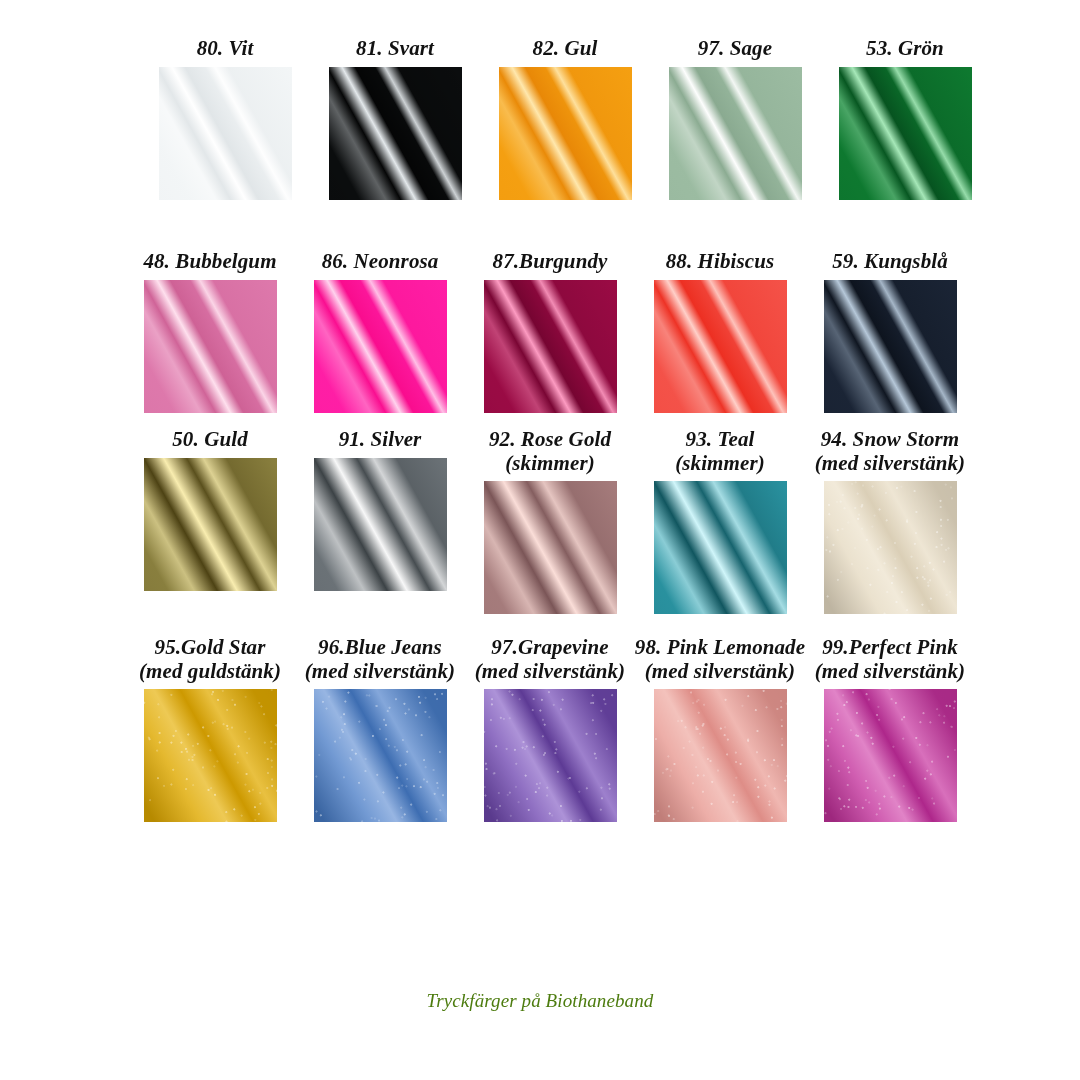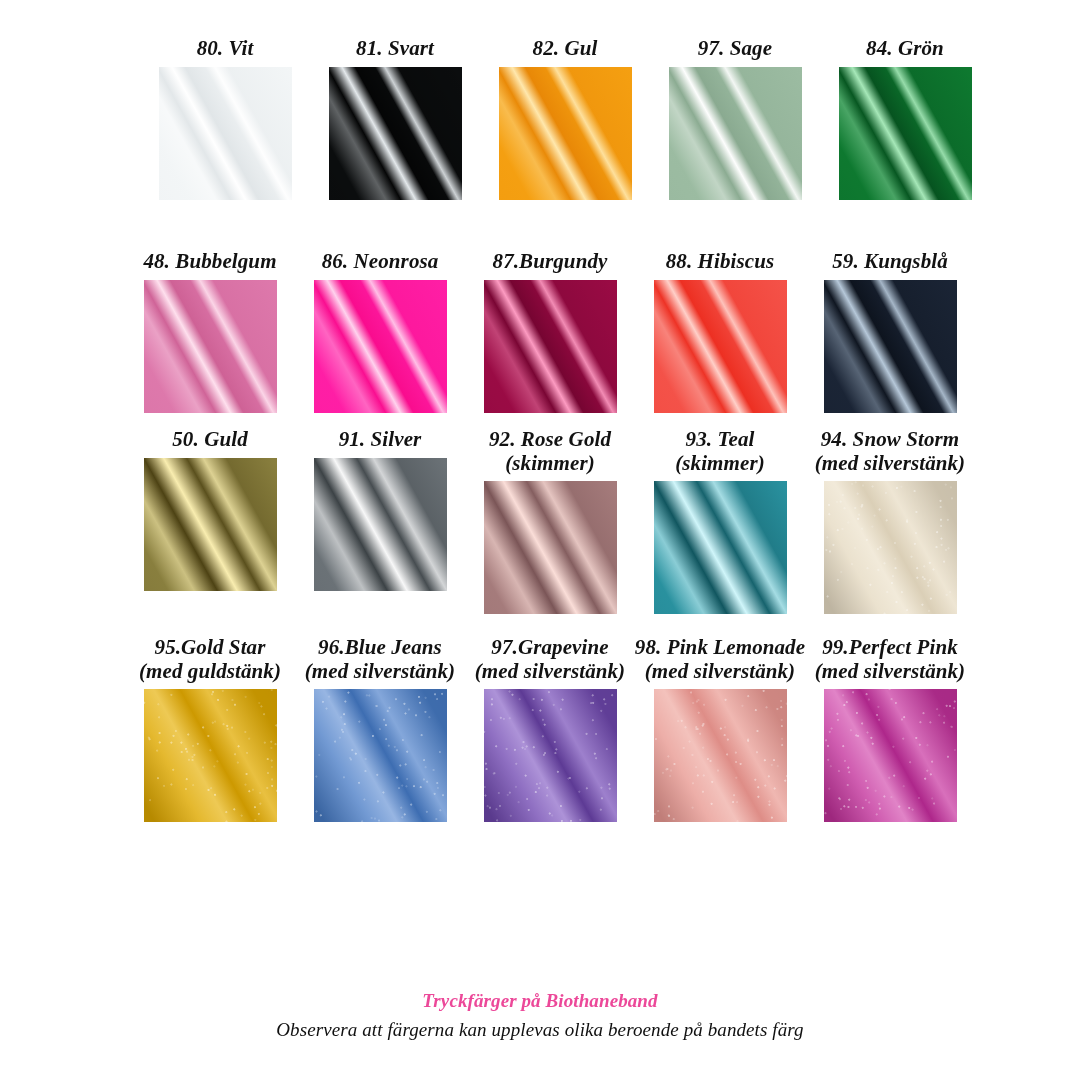--- a/index.html
+++ b/index.html
@@ -66,22 +66,22 @@
     mix-blend-mode:screen;
   }
 
   
   #footer{
     position:absolute;
     left:0;width:1080px;
     text-align:center;
   }
   #footer .f1{
-    font-style:italic;font-weight:700;
-    font-size:19px;color:#ec4899;
+    font-style:italic;font-weight:400;
+    font-size:19px;color:#4d7c0f;
     letter-spacing:.1px;
   }
   #footer .f2{
     font-style:italic;font-weight:400;
     font-size:19px;color:#101010;
     margin-top:7px;
     letter-spacing:.1px;
   }
 </style>
 </head>
@@ -108,21 +108,21 @@
           <div class="gloss" style="background-image: linear-gradient(61deg, rgba(224, 120, 0, 0.16) 0%, rgba(224, 120, 0, 0.02) 28%, rgba(255, 233, 176, 0.38) 36%, rgba(224, 120, 0, 0.55) 40.5%, rgba(255, 233, 176, 0.98) 45%, rgba(224, 120, 0, 0.6) 49%, rgba(224, 120, 0, 0.3) 55%, rgba(255, 233, 176, 0.88) 58%, rgba(224, 120, 0, 0.22) 62%, rgba(224, 120, 0, 0.02) 80%, rgba(224, 120, 0, 0.2) 100%);"></div>
         </div>
       </div>
       <div class="cell">
         <div class="label">97. Sage</div>
         <div class="swatch" style="background: rgb(156, 188, 162);">
           <div class="gloss" style="background-image: linear-gradient(61deg, rgba(126, 158, 133, 0.16) 0%, rgba(126, 158, 133, 0.02) 28%, rgba(255, 255, 255, 0.38) 36%, rgba(126, 158, 133, 0.55) 40.5%, rgba(255, 255, 255, 0.98) 45%, rgba(126, 158, 133, 0.6) 49%, rgba(126, 158, 133, 0.3) 55%, rgba(255, 255, 255, 0.88) 58%, rgba(126, 158, 133, 0.22) 62%, rgba(126, 158, 133, 0.02) 80%, rgba(126, 158, 133, 0.2) 100%);"></div>
         </div>
       </div>
       <div class="cell">
-        <div class="label">84. Grön</div>
+        <div class="label">53. Grön</div>
         <div class="swatch" style="background: rgb(14, 122, 48);">
           <div class="gloss" style="background-image: linear-gradient(61deg, rgba(1, 58, 21, 0.16) 0%, rgba(1, 58, 21, 0.02) 28%, rgba(169, 234, 187, 0.38) 36%, rgba(1, 58, 21, 0.55) 40.5%, rgba(169, 234, 187, 0.98) 45%, rgba(1, 58, 21, 0.6) 49%, rgba(1, 58, 21, 0.3) 55%, rgba(169, 234, 187, 0.88) 58%, rgba(1, 58, 21, 0.22) 62%, rgba(1, 58, 21, 0.02) 80%, rgba(1, 58, 21, 0.2) 100%);"></div>
         </div>
       </div>
     </div>
   <div class="row" id="row-1" style="top: 250px;">
       <div class="cell">
         <div class="label">48. Bubbelgum</div>
         <div class="swatch" style="background: rgb(222, 121, 172);">
           <div class="gloss" style="background-image: linear-gradient(61deg, rgba(196, 82, 135, 0.16) 0%, rgba(196, 82, 135, 0.02) 28%, rgba(255, 226, 239, 0.38) 36%, rgba(196, 82, 135, 0.55) 40.5%, rgba(255, 226, 239, 0.98) 45%, rgba(196, 82, 135, 0.6) 49%, rgba(196, 82, 135, 0.3) 55%, rgba(255, 226, 239, 0.88) 58%, rgba(196, 82, 135, 0.22) 62%, rgba(196, 82, 135, 0.02) 80%, rgba(196, 82, 135, 0.2) 100%);"></div>
@@ -219,16 +219,15 @@
         <div class="label">99.Perfect Pink<span class="l2">(med silverstänk)</span></div>
         <div class="swatch" style="background: rgb(188, 47, 150);">
           <div class="gloss" style="background-image: linear-gradient(61deg, rgba(0, 0, 0, 0.1) 0%, rgba(0, 0, 0, 0.16) 22%, rgba(255, 201, 239, 0.3) 36%, rgba(255, 201, 239, 0.55) 44%, rgba(141, 20, 112, 0.3) 52%, rgba(255, 201, 239, 0.42) 60%, rgba(0, 0, 0, 0.1) 74%, rgba(0, 0, 0, 0.14) 100%);"></div>
           <div class="grain" style="background-image: radial-gradient(circle at 11.5% 82.2%, rgba(255, 255, 255, 0.67) 0px, rgba(255, 255, 255, 0.67) 0.7px, rgba(255, 255, 255, 0) 1.4px), radial-gradient(circle at 31.4% 83.5%, rgba(255, 255, 255, 0.35) 0px, rgba(255, 255, 255, 0.35) 0.7px, rgba(255, 255, 255, 0) 1.4px), radial-gradient(circle at 98.4% 45.8%, rgba(255, 255, 255, 0.27) 0px, rgba(255, 255, 255, 0.27) 0.7px, rgba(255, 255, 255, 0) 1.4px), radial-gradient(circle at 54% 10.5%, rgba(255, 255, 255, 0.64) 0px, rgba(255, 255, 255, 0.64) 0.7px, rgba(255, 255, 255, 0) 1.4px), radial-gradient(circle at 39.9% 19.5%, rgba(255, 255, 255, 0.6) 0px, rgba(255, 255, 255, 0.6) 0.7px, rgba(255, 255, 255, 0) 1.4px), radial-gradient(circle at 97.8% 14.4%, rgba(255, 255, 255, 0.37) 0px, rgba(255, 255, 255, 0.37) 0.7px, rgba(255, 255, 255, 0) 1.4px), radial-gradient(circle at 69.4% 36.8%, rgba(255, 255, 255, 0.74) 0px, rgba(255, 255, 255, 0.74) 0.7px, rgba(255, 255, 255, 0) 1.4px), radial-gradient(circle at 96.3% 28.5%, rgba(255, 255, 255, 0.28) 0px, rgba(255, 255, 255, 0.28) 0.7px, rgba(255, 255, 255, 0) 1.4px), radial-gradient(circle at 20.2% 31%, rgba(255, 255, 255, 0.32) 0px, rgba(255, 255, 255, 0.32) 0.7px, rgba(255, 255, 255, 0) 1.4px), radial-gradient(circle at 82.8% 86.1%, rgba(255, 255, 255, 0.55) 0px, rgba(255, 255, 255, 0.55) 0.7px, rgba(255, 255, 255, 0) 1.4px), radial-gradient(circle at 25.6% 35.3%, rgba(255, 255, 255, 0.64) 0px, rgba(255, 255, 255, 0.64) 0.7px, rgba(255, 255, 255, 0) 1.4px), radial-gradient(circle at 90.5% 20.5%, rgba(255, 255, 255, 0.26) 0px, rgba(255, 255, 255, 0.26) 0.7px, rgba(255, 255, 255, 0) 1.4px), radial-gradient(circle at 19% 83.2%, rgba(255, 255, 255, 0.76) 0px, rgba(255, 255, 255, 0.76) 0.7px, rgba(255, 255, 255, 0) 1.4px), radial-gradient(circle at 52.8% 65.1%, rgba(255, 255, 255, 0.71) 0px, rgba(255, 255, 255, 0.71) 0.7px, rgba(255, 255, 255, 0) 1.4px), radial-gradient(circle at 33.7% 7.9%, rgba(255, 255, 255, 0.33) 0px, rgba(255, 255, 255, 0.33) 0.7px, rgba(255, 255, 255, 0) 1.4px), radial-gradient(circle at 3.2% 53.2%, rgba(255, 255, 255, 0.41) 0px, rgba(255, 255, 255, 0.41) 0.7px, rgba(255, 255, 255, 0) 1.4px), radial-gradient(circle at 3% 42.8%, rgba(255, 255, 255, 0.63) 0px, rgba(255, 255, 255, 0.63) 0.7px, rgba(255, 255, 255, 0) 1.4px), radial-gradient(circle at 74.8% 18.2%, rgba(255, 255, 255, 0.66) 0px, rgba(255, 255, 255, 0.66) 0.7px, rgba(255, 255, 255, 0) 1.4px), radial-gradient(circle at 60.3% 21.2%, rgba(255, 255, 255, 0.74) 0px, rgba(255, 255, 255, 0.74) 0.7px, rgba(255, 255, 255, 0) 1.4px), radial-gradient(circle at 1.1% 93.4%, rgba(255, 255, 255, 0.54) 0px, rgba(255, 255, 255, 0.54) 0.7px, rgba(255, 255, 255, 0) 1.4px), radial-gradient(circle at 38.8% 76.5%, rgba(255, 255, 255, 0.29) 0px, rgba(255, 255, 255, 0.29) 0.7px, rgba(255, 255, 255, 0) 1.4px), radial-gradient(circle at 15.3% 12.1%, rgba(255, 255, 255, 0.78) 0px, rgba(255, 255, 255, 0.78) 0.7px, rgba(255, 255, 255, 0) 1.4px), radial-gradient(circle at 72% 41.9%, rgba(255, 255, 255, 0.57) 0px, rgba(255, 255, 255, 0.57) 0.7px, rgba(255, 255, 255, 0) 1.4px), radial-gradient(circle at 50.8% 7.6%, rgba(255, 255, 255, 0.46) 0px, rgba(255, 255, 255, 0.46) 0.7px, rgba(255, 255, 255, 0) 1.4px), radial-gradient(circle at 93.2% 50.9%, rgba(255, 255, 255, 0.67) 0px, rgba(255, 255, 255, 0.67) 0.7px, rgba(255, 255, 255, 0) 1.4px), radial-gradient(circle at 40.9% 13.4%, rgba(255, 255, 255, 0.32) 0px, rgba(255, 255, 255, 0.32) 0.7px, rgba(255, 255, 255, 0) 1.4px), radial-gradient(circle at 35.6% 36.7%, rgba(255, 255, 255, 0.76) 0px, rgba(255, 255, 255, 0.76) 0.7px, rgba(255, 255, 255, 0) 1.4px), radial-gradient(circle at 19% 62.6%, rgba(255, 255, 255, 0.55) 0px, rgba(255, 255, 255, 0.55) 0.7px, rgba(255, 255, 255, 0) 1.4px), radial-gradient(circle at 32.7% 32.7%, rgba(255, 255, 255, 0.48) 0px, rgba(255, 255, 255, 0.48) 0.7px, rgba(255, 255, 255, 0) 1.4px), radial-gradient(circle at 18.4% 88.7%, rgba(255, 255, 255, 0.77) 0px, rgba(255, 255, 255, 0.77) 0.7px, rgba(255, 255, 255, 0) 1.4px), radial-gradient(circle at 17.8% 72.2%, rgba(255, 255, 255, 0.55) 0px, rgba(255, 255, 255, 0.55) 0.7px, rgba(255, 255, 255, 0) 1.4px), radial-gradient(circle at 72.5% 25%, rgba(255, 255, 255, 0.62) 0px, rgba(255, 255, 255, 0.62) 0.7px, rgba(255, 255, 255, 0) 1.4px), radial-gradient(circle at 24.1% 88.6%, rgba(255, 255, 255, 0.63) 0px, rgba(255, 255, 255, 0.63) 0.7px, rgba(255, 255, 255, 0) 1.4px), radial-gradient(circle at 14.4% 4.8%, rgba(255, 255, 255, 0.27) 0px, rgba(255, 255, 255, 0.27) 0.7px, rgba(255, 255, 255, 0) 1.4px), radial-gradient(circle at 85.1% 15.2%, rgba(255, 255, 255, 0.33) 0px, rgba(255, 255, 255, 0.33) 0.7px, rgba(255, 255, 255, 0) 1.4px), radial-gradient(circle at 77.7% 61.4%, rgba(255, 255, 255, 0.48) 0px, rgba(255, 255, 255, 0.48) 0.7px, rgba(255, 255, 255, 0) 1.4px), radial-gradient(circle at 34% 85.3%, rgba(255, 255, 255, 0.39) 0px, rgba(255, 255, 255, 0.39) 0.7px, rgba(255, 255, 255, 0) 1.4px), radial-gradient(circle at 95.7% 28.3%, rgba(255, 255, 255, 0.31) 0px, rgba(255, 255, 255, 0.31) 0.7px, rgba(255, 255, 255, 0) 1.4px), radial-gradient(circle at 4.3% 32.2%, rgba(255, 255, 255, 0.45) 0px, rgba(255, 255, 255, 0.45) 0.7px, rgba(255, 255, 255, 0) 1.4px), radial-gradient(circle at 1.5% 38.6%, rgba(255, 255, 255, 0.5) 0px, rgba(255, 255, 255, 0.5) 0.7px, rgba(255, 255, 255, 0) 1.4px), radial-gradient(circle at 29.1% 89.3%, rgba(255, 255, 255, 0.69) 0px, rgba(255, 255, 255, 0.69) 0.7px, rgba(255, 255, 255, 0) 1.4px), radial-gradient(circle at 28.7% 25.9%, rgba(255, 255, 255, 0.69) 0px, rgba(255, 255, 255, 0.69) 0.7px, rgba(255, 255, 255, 0) 1.4px), radial-gradient(circle at 42% 89.9%, rgba(255, 255, 255, 0.74) 0px, rgba(255, 255, 255, 0.74) 0.7px, rgba(255, 255, 255, 0) 1.4px), radial-gradient(circle at 10.5% 23.2%, rgba(255, 255, 255, 0.51) 0px, rgba(255, 255, 255, 0.51) 0.7px, rgba(255, 255, 255, 0) 1.4px), radial-gradient(circle at 76.1% 67.4%, rgba(255, 255, 255, 0.78) 0px, rgba(255, 255, 255, 0.78) 0.7px, rgba(255, 255, 255, 0) 1.4px), radial-gradient(circle at 80.3% 64.2%, rgba(255, 255, 255, 0.69) 0px, rgba(255, 255, 255, 0.69) 0.7px, rgba(255, 255, 255, 0) 1.4px), radial-gradient(circle at 64.8% 55.1%, rgba(255, 255, 255, 0.45) 0px, rgba(255, 255, 255, 0.45) 0.7px, rgba(255, 255, 255, 0) 1.4px), radial-gradient(circle at 71.4% 81.9%, rgba(255, 255, 255, 0.31) 0px, rgba(255, 255, 255, 0.31) 0.7px, rgba(255, 255, 255, 0) 1.4px), radial-gradient(circle at 41.6% 86.3%, rgba(255, 255, 255, 0.49) 0px, rgba(255, 255, 255, 0.49) 0.7px, rgba(255, 255, 255, 0) 1.4px), radial-gradient(circle at 17.1% 9.9%, rgba(255, 255, 255, 0.66) 0px, rgba(255, 255, 255, 0.66) 0.7px, rgba(255, 255, 255, 0) 1.4px), radial-gradient(circle at 39.6% 94.3%, rgba(255, 255, 255, 0.51) 0px, rgba(255, 255, 255, 0.51) 0.7px, rgba(255, 255, 255, 0) 1.4px), radial-gradient(circle at 50.7% 81.3%, rgba(255, 255, 255, 0.27) 0px, rgba(255, 255, 255, 0.27) 0.7px, rgba(255, 255, 255, 0) 1.4px), radial-gradient(circle at 92.2% 12.6%, rgba(255, 255, 255, 0.72) 0px, rgba(255, 255, 255, 0.72) 0.7px, rgba(255, 255, 255, 0) 1.4px), radial-gradient(circle at 5.7% 29.7%, rgba(255, 255, 255, 0.43) 0px, rgba(255, 255, 255, 0.43) 0.7px, rgba(255, 255, 255, 0) 1.4px), radial-gradient(circle at 32.8% 74.3%, rgba(255, 255, 255, 0.74) 0px, rgba(255, 255, 255, 0.74) 0.7px, rgba(255, 255, 255, 0) 1.4px), radial-gradient(circle at 15.3% 88.2%, rgba(255, 255, 255, 0.77) 0px, rgba(255, 255, 255, 0.77) 0.7px, rgba(255, 255, 255, 0) 1.4px), radial-gradient(circle at 94.7% 12.9%, rgba(255, 255, 255, 0.75) 0px, rgba(255, 255, 255, 0.75) 0.7px, rgba(255, 255, 255, 0) 1.4px), radial-gradient(circle at 12.8% 90.2%, rgba(255, 255, 255, 0.37) 0px, rgba(255, 255, 255, 0.37) 0.7px, rgba(255, 255, 255, 0) 1.4px), radial-gradient(circle at 11.2% 61.7%, rgba(255, 255, 255, 0.39) 0px, rgba(255, 255, 255, 0.39) 0.7px, rgba(255, 255, 255, 0) 1.4px), radial-gradient(circle at 31.7% 69.1%, rgba(255, 255, 255, 0.51) 0px, rgba(255, 255, 255, 0.51) 0.7px, rgba(255, 255, 255, 0) 1.4px), radial-gradient(circle at 15.7% 54%, rgba(255, 255, 255, 0.4) 0px, rgba(255, 255, 255, 0.4) 0.7px, rgba(255, 255, 255, 0) 1.4px), radial-gradient(circle at 5.1% 58.1%, rgba(255, 255, 255, 0.28) 0px, rgba(255, 255, 255, 0.28) 0.7px, rgba(255, 255, 255, 0) 1.4px), radial-gradient(circle at 41.5% 23.1%, rgba(255, 255, 255, 0.39) 0px, rgba(255, 255, 255, 0.39) 0.7px, rgba(255, 255, 255, 0) 1.4px), radial-gradient(circle at 66.6% 90.7%, rgba(255, 255, 255, 0.41) 0px, rgba(255, 255, 255, 0.41) 0.7px, rgba(255, 255, 255, 0) 1.4px), radial-gradient(circle at 21.9% 2.5%, rgba(255, 255, 255, 0.57) 0px, rgba(255, 255, 255, 0.57) 0.7px, rgba(255, 255, 255, 0) 1.4px), radial-gradient(circle at 49.3% 0.1%, rgba(255, 255, 255, 0.54) 0px, rgba(255, 255, 255, 0.54) 0.7px, rgba(255, 255, 255, 0) 1.4px), radial-gradient(circle at 90.3% 25.3%, rgba(255, 255, 255, 0.56) 0px, rgba(255, 255, 255, 0.56) 0.7px, rgba(255, 255, 255, 0) 1.4px), radial-gradient(circle at 86.7% 19.8%, rgba(255, 255, 255, 0.3) 0px, rgba(255, 255, 255, 0.3) 0.7px, rgba(255, 255, 255, 0) 1.4px), radial-gradient(circle at 80% 25.1%, rgba(255, 255, 255, 0.54) 0px, rgba(255, 255, 255, 0.54) 0.7px, rgba(255, 255, 255, 0) 1.4px), radial-gradient(circle at 12% 82.9%, rgba(255, 255, 255, 0.41) 0px, rgba(255, 255, 255, 0.41) 0.7px, rgba(255, 255, 255, 0) 1.4px), radial-gradient(circle at 24.3% 34.9%, rgba(255, 255, 255, 0.7) 0px, rgba(255, 255, 255, 0.7) 0.7px, rgba(255, 255, 255, 0) 1.4px), radial-gradient(circle at 58.6% 22.9%, rgba(255, 255, 255, 0.53) 0px, rgba(255, 255, 255, 0.53) 0.7px, rgba(255, 255, 255, 0) 1.4px), radial-gradient(circle at 56.6% 88.4%, rgba(255, 255, 255, 0.67) 0px, rgba(255, 255, 255, 0.67) 0.7px, rgba(255, 255, 255, 0) 1.4px), radial-gradient(circle at 59.9% 73.1%, rgba(255, 255, 255, 0.27) 0px, rgba(255, 255, 255, 0.27) 0.7px, rgba(255, 255, 255, 0) 1.4px), radial-gradient(circle at 10.1% 18.6%, rgba(255, 255, 255, 0.64) 0px, rgba(255, 255, 255, 0.64) 0.7px, rgba(255, 255, 255, 0) 1.4px), radial-gradient(circle at 49.1% 66.7%, rgba(255, 255, 255, 0.37) 0px, rgba(255, 255, 255, 0.37) 0.7px, rgba(255, 255, 255, 0) 1.4px), radial-gradient(circle at 18.3% 59.1%, rgba(255, 255, 255, 0.78) 0px, rgba(255, 255, 255, 0.78) 0.7px, rgba(255, 255, 255, 0) 1.4px), radial-gradient(circle at 59.6% 37.3%, rgba(255, 255, 255, 0.46) 0px, rgba(255, 255, 255, 0.46) 0.7px, rgba(255, 255, 255, 0) 1.4px), radial-gradient(circle at 14.5% 43%, rgba(255, 255, 255, 0.74) 0px, rgba(255, 255, 255, 0.74) 0.7px, rgba(255, 255, 255, 0) 1.4px), radial-gradient(circle at 24.7% 18%, rgba(255, 255, 255, 0.74) 0px, rgba(255, 255, 255, 0.74) 0.7px, rgba(255, 255, 255, 0) 1.4px), radial-gradient(circle at 32% 3.9%, rgba(255, 255, 255, 0.69) 0px, rgba(255, 255, 255, 0.69) 0.7px, rgba(255, 255, 255, 0) 1.4px), radial-gradient(circle at 77.8% 42.3%, rgba(255, 255, 255, 0.28) 0px, rgba(255, 255, 255, 0.28) 0.7px, rgba(255, 255, 255, 0) 1.4px), radial-gradient(circle at 4% 74.9%, rgba(255, 255, 255, 0.27) 0px, rgba(255, 255, 255, 0.27) 0.7px, rgba(255, 255, 255, 0) 1.4px), radial-gradient(circle at 52.2% 43.4%, rgba(255, 255, 255, 0.36) 0px, rgba(255, 255, 255, 0.36) 0.7px, rgba(255, 255, 255, 0) 1.4px), radial-gradient(circle at 64.1% 89.4%, rgba(255, 255, 255, 0.76) 0px, rgba(255, 255, 255, 0.76) 0.7px, rgba(255, 255, 255, 0) 1.4px), radial-gradient(circle at 81.3% 54.6%, rgba(255, 255, 255, 0.62) 0px, rgba(255, 255, 255, 0.62) 0.7px, rgba(255, 255, 255, 0) 1.4px), radial-gradient(circle at 45.4% 80.8%, rgba(255, 255, 255, 0.7) 0px, rgba(255, 255, 255, 0.7) 0.7px, rgba(255, 255, 255, 0) 1.4px), radial-gradient(circle at 98.3% 9.4%, rgba(255, 255, 255, 0.69) 0px, rgba(255, 255, 255, 0.69) 0.7px, rgba(255, 255, 255, 0) 1.4px), radial-gradient(circle at 81.4% 82.3%, rgba(255, 255, 255, 0.26) 0px, rgba(255, 255, 255, 0.26) 0.7px, rgba(255, 255, 255, 0) 1.4px), radial-gradient(circle at 36.6% 41.1%, rgba(255, 255, 255, 0.76) 0px, rgba(255, 255, 255, 0.76) 0.7px, rgba(255, 255, 255, 0) 1.4px);"></div>
         </div>
       </div>
     </div>
 
   <div id="footer" style="top: 990px;">
     <div class="f1">Tryckfärger på Biothaneband</div>
-    <div class="f2">Observera att färgerna kan upplevas olika beroende på bandets färg</div>
   </div>
 
 </div>
 
 </body></html>

